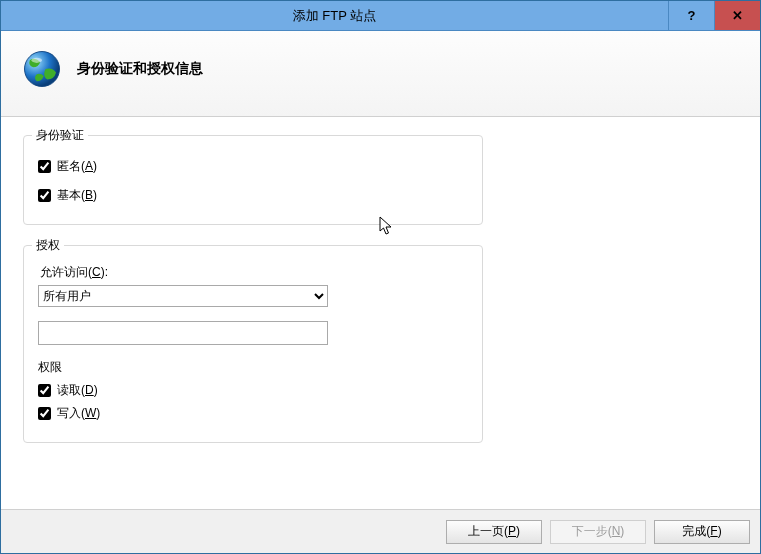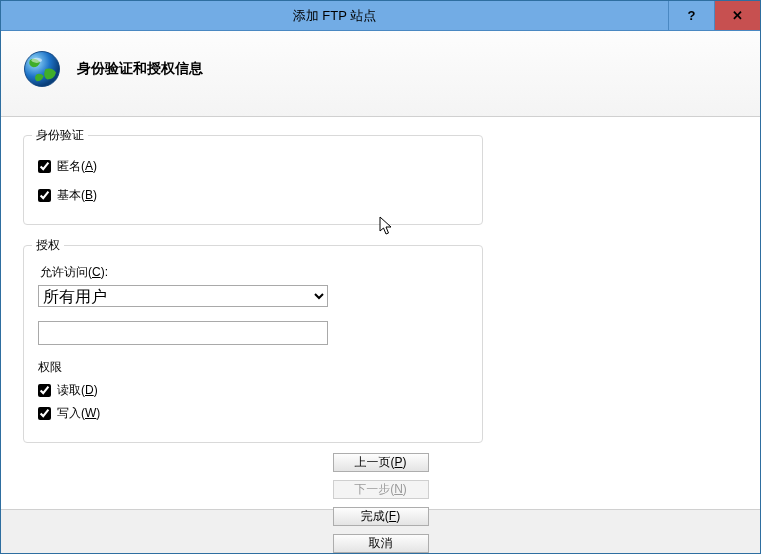--- a/index.html
+++ b/index.html
@@ -104,21 +104,21 @@
     margin: 2px 0 4px 2px;
   }
   .select-wrap {
     width: 290px;
     margin: 4px 0 14px 0;
   }
   .select-wrap select {
     width: 100%;
     height: 22px;
     font-family: inherit;
-    font-size: 16px;
+    font-size: 12px;
     border: 1px solid #a9a9a9;
     background: #fff;
   }
   .text-input {
     width: 290px;
     height: 24px;
     border: 1px solid #a9a9a9;
     background: #fff;
     padding: 2px 4px;
     font-family: inherit;
@@ -133,21 +133,20 @@
     left: 0;
     right: 0;
     height: 44px;
     border-top: 1px solid #d0d0d0;
     background: #f0f0f0;
     display: flex;
     align-items: center;
     justify-content: flex-end;
     padding: 0 10px;
     gap: 8px;
-    flex-direction: column;
   }
   .btn {
     min-width: 96px;
     height: 24px;
     border: 1px solid #adadad;
     background: linear-gradient(#fdfdfd,#e4e4e4);
     font-family: inherit;
     font-size: 12px;
     padding: 0 10px;
     cursor: default;
@@ -235,20 +234,19 @@
         <label>写入(<u>W</u>)</label>
       </div>
     </div>
 
   </div>
 
   <div class="footer">
     <button class="btn">上一页(<u>P</u>)</button>
     <button class="btn" disabled="">下一步(<u>N</u>)</button>
     <button class="btn">完成(<u>F</u>)</button>
-    <button class="btn">取消</button>
   </div>
 
   <svg class="cursor" viewBox="0 0 16 22">
     <path d="M1 1 L1 15 L4.5 12 L7 18 L9.5 17 L7 11 L12 11 Z" fill="#fff" stroke="#000" stroke-width="1"></path>
   </svg>
 
 </div>
 
 </body></html>

